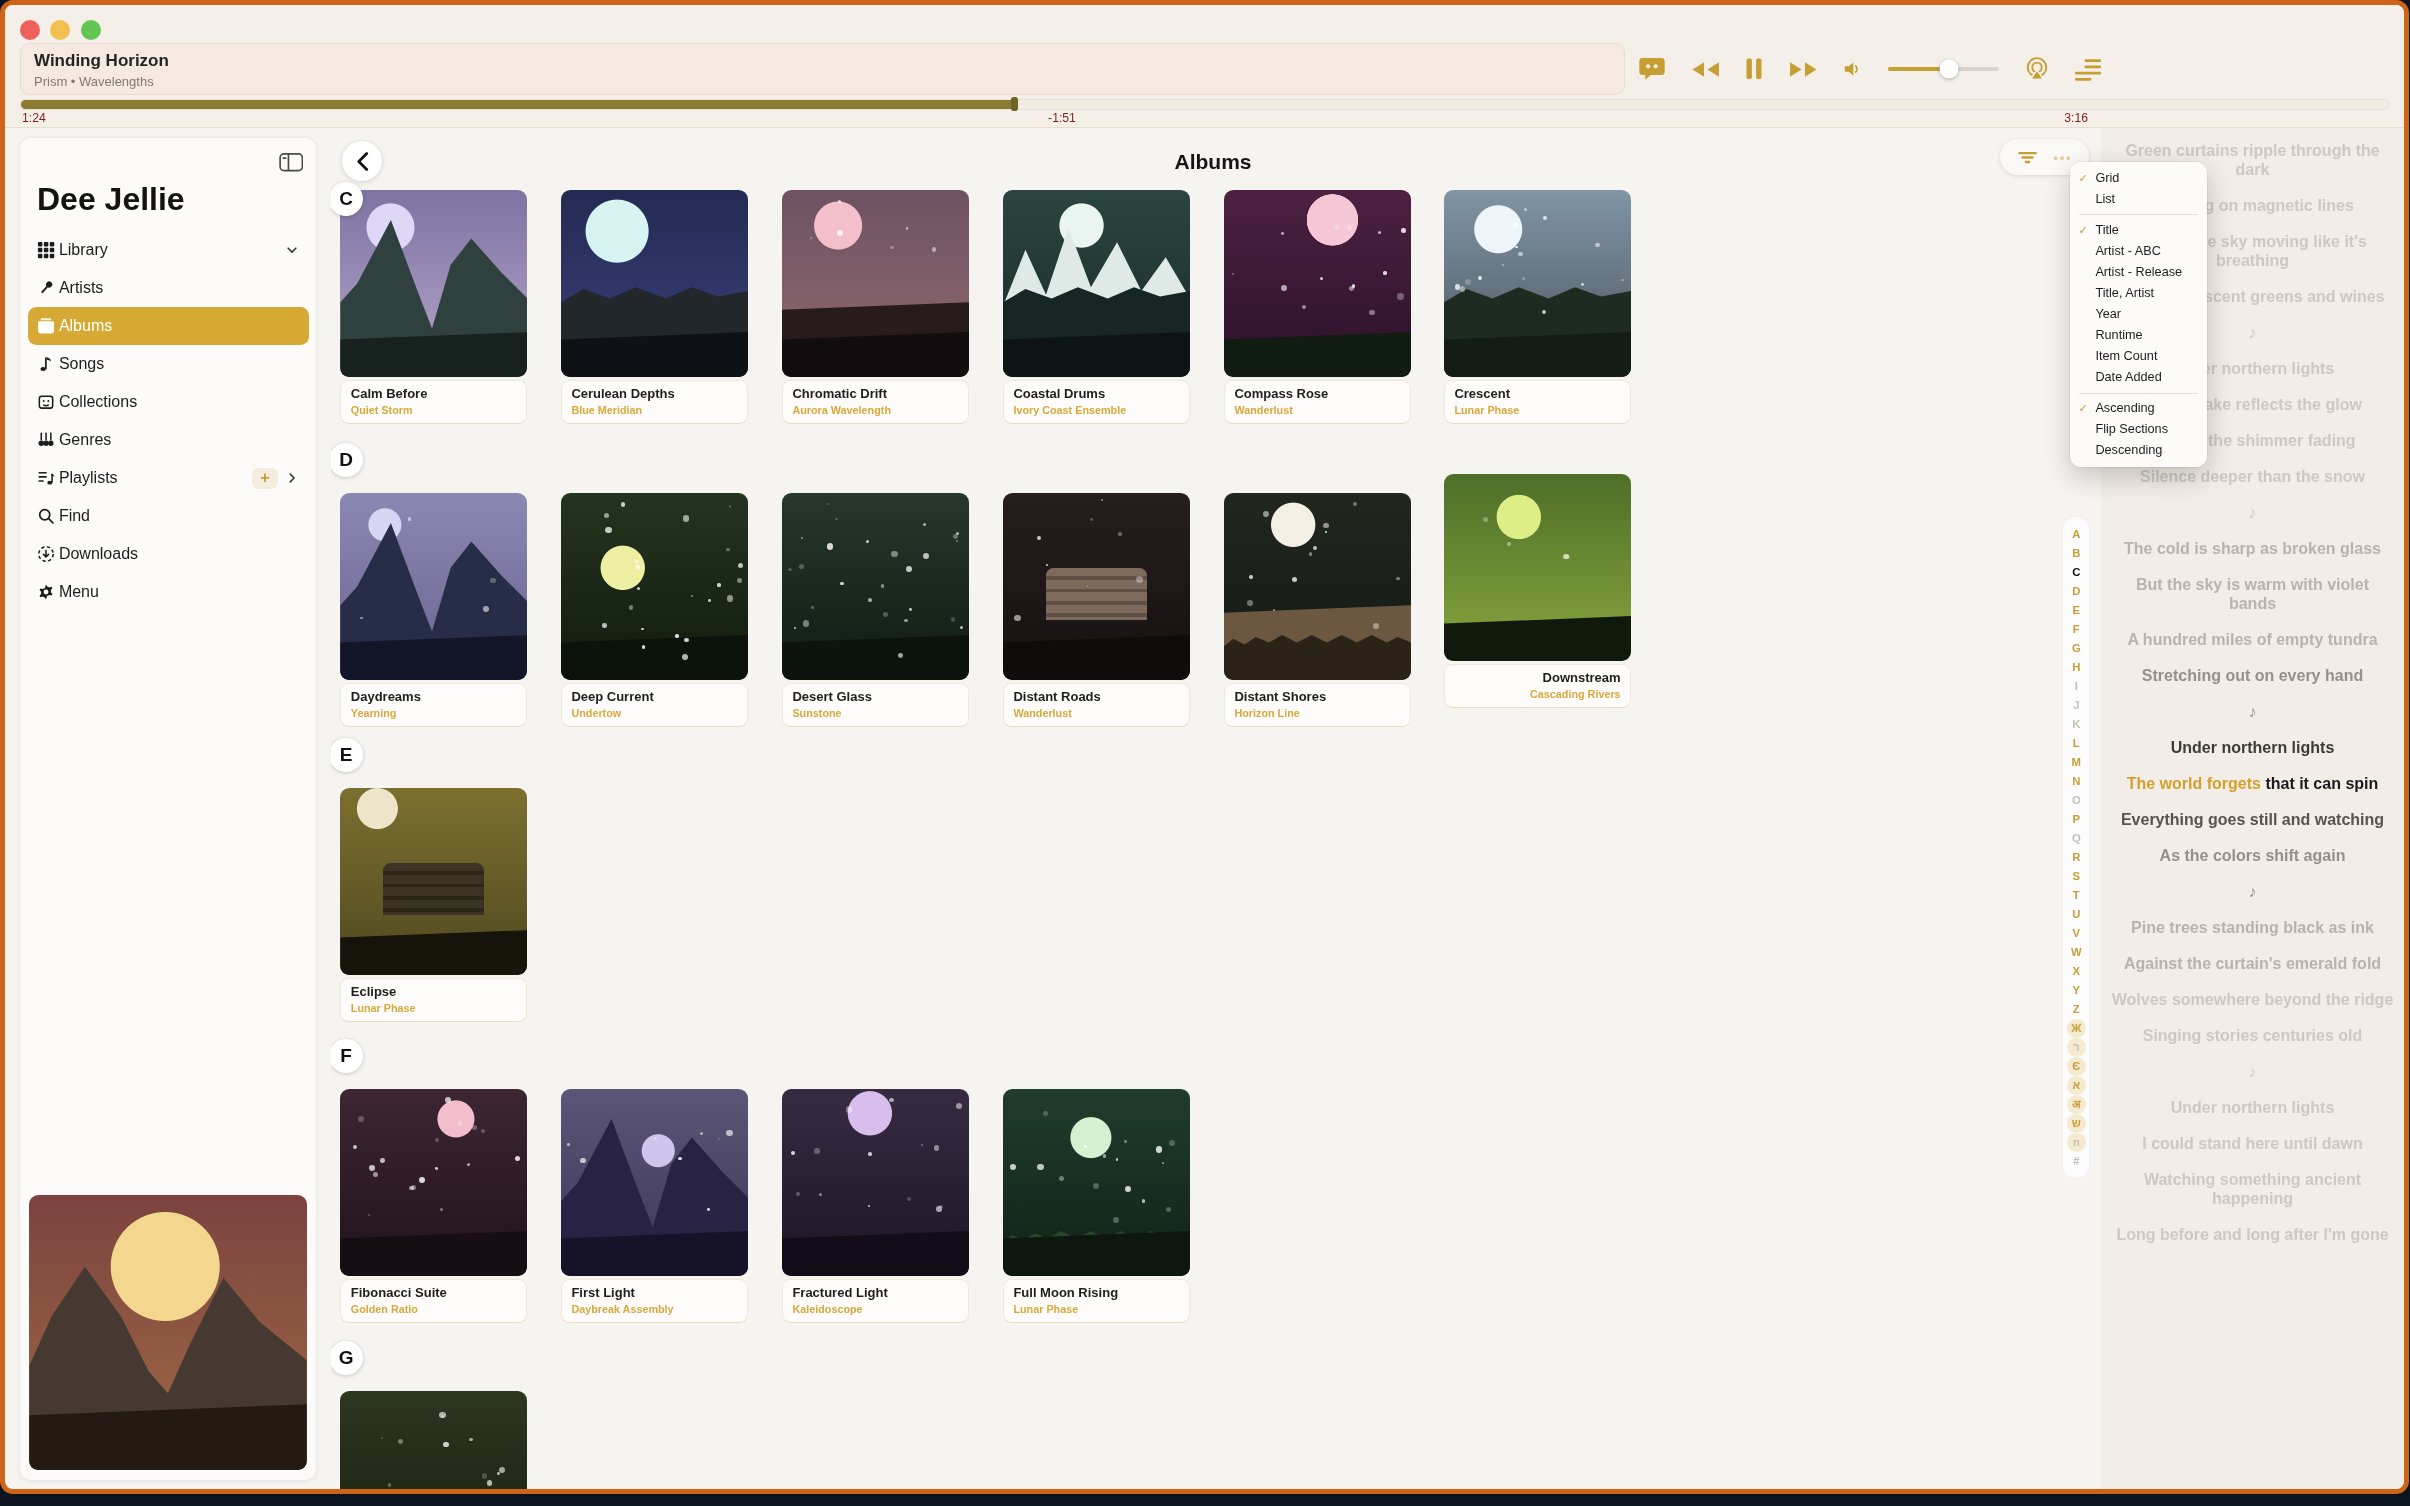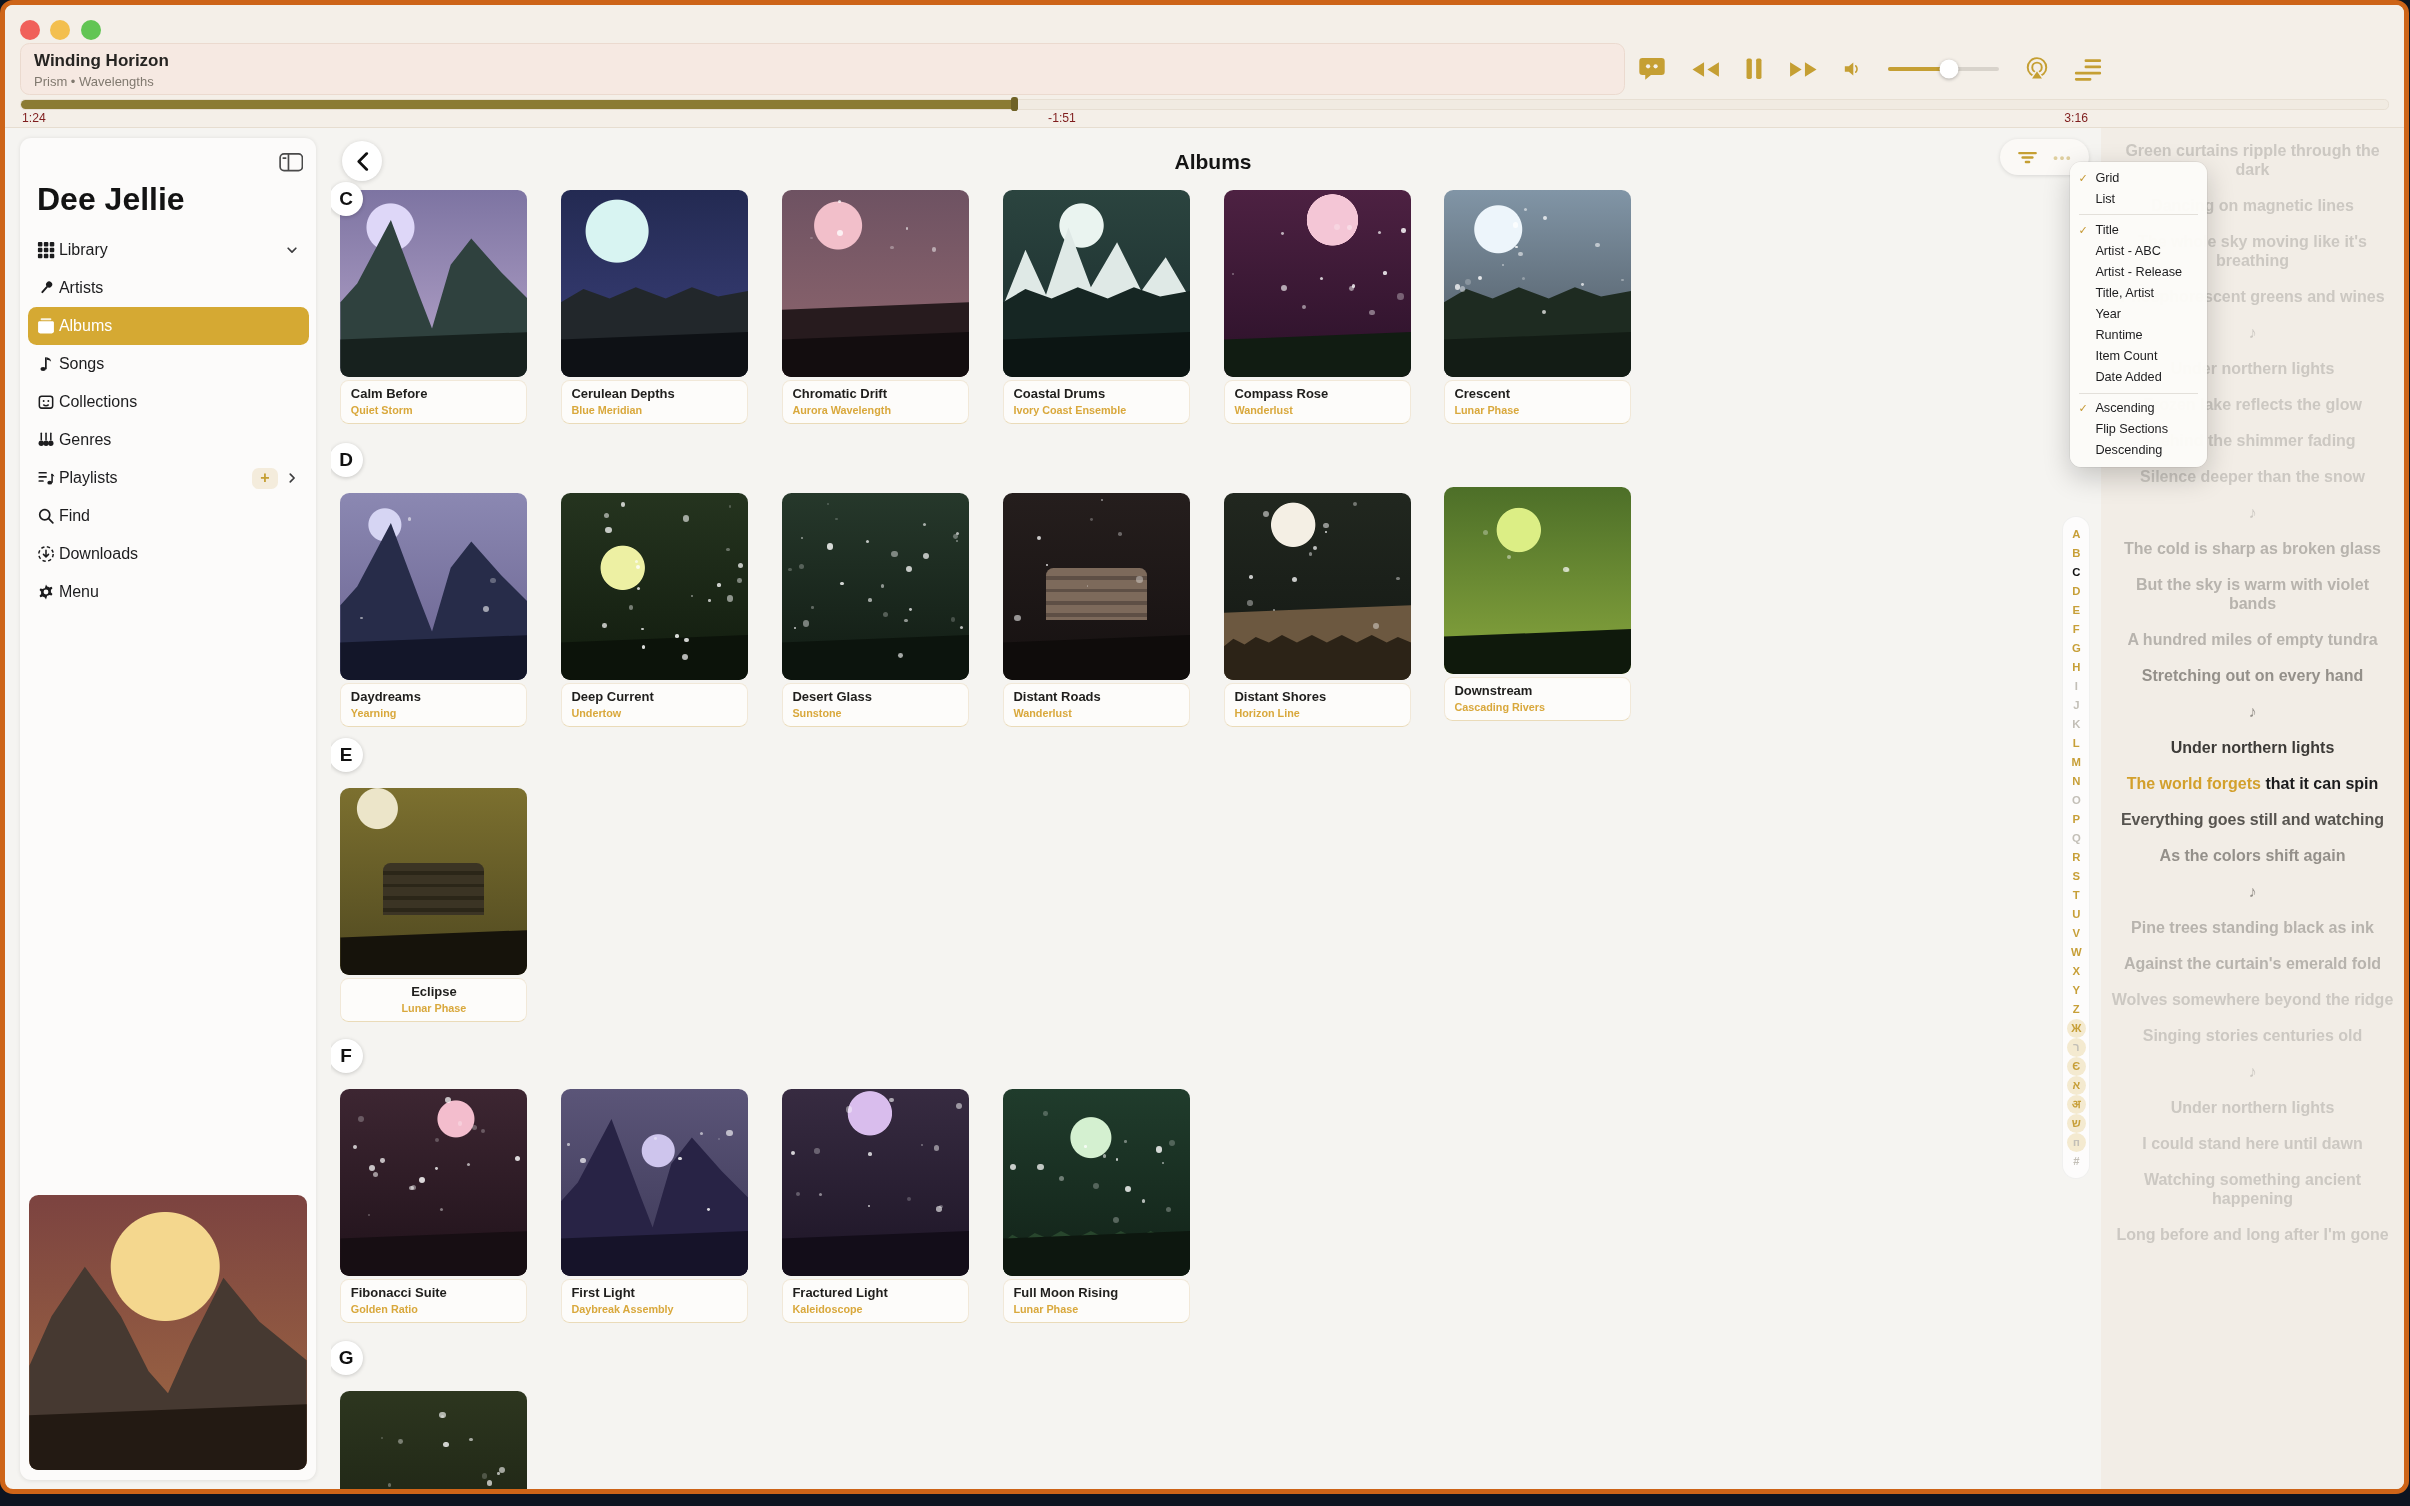--- a/index.html
+++ b/index.html
@@ -533,35 +533,35 @@
                 <div class="speck" style="left: 79.5895%; top: 69.6629%; width: 5.8px; height: 5.8px; opacity: 0.411345;"></div>
                 <div class="speck" style="left: 45.3475%; top: 31.5435%; width: 3.7px; height: 3.7px; opacity: 0.443522;"></div>
                 <div class="speck" style="left: 53.2044%; top: 15.8109%; width: 5.7px; height: 5.7px; opacity: 0.513147;"></div>
                 <div class="speck" style="left: 26.2341%; top: 61.922%; width: 2.4px; height: 2.4px; opacity: 0.539974;"></div>
               </div>
               <div class="label">
                 <div class="atitle">Distant Shores</div>
                 <div class="aartist">Horizon Line</div>
               </div>
             </div>
-            <div class="tile" style="left: 1113px; top: 359px;">
+            <div class="tile" style="left: 1113px; top: 346px; text-align: right;">
               <div class="art" style="background: radial-gradient(22.6px at 40% 23%, rgb(220, 238, 133) 0px, rgb(220, 238, 133) 21.7px, transparent 22.6px), linear-gradient(rgb(77, 111, 40), rgb(136, 166, 62));">
                 <div class="alayer" style="clip-path: polygon(0% 100%, 0% 80%, 100% 76%, 100% 100%); background: rgb(15, 25, 12);"></div>
                 <div class="speck" style="left: 65.3871%; top: 43.2753%; width: 4.2px; height: 4.2px; opacity: 0.228825;"></div>
                 <div class="speck" style="left: 21.0989%; top: 22.9954%; width: 5px; height: 5px; opacity: 0.311156;"></div>
                 <div class="speck" style="left: 63.6872%; top: 42.732%; width: 5.5px; height: 5.5px; opacity: 0.671676;"></div>
                 <div class="speck" style="left: 33.5595%; top: 36.164%; width: 4.4px; height: 4.4px; opacity: 0.435695;"></div>
               </div>
               <div class="label">
                 <div class="atitle">Downstream</div>
                 <div class="aartist">Cascading Rivers</div>
               </div>
             </div>
             <div class="badge" style="left: -1.9px; top: 610px;">E</div>
-            <div class="tile" style="left: 9.4px; top: 660px; text-align: center;">
+            <div class="tile" style="left: 9.4px; top: 660px;">
               <div class="art" style="background: radial-gradient(21px at 20% 11%, rgb(236, 229, 201) 0px, rgb(236, 229, 201) 20px, transparent 21px), linear-gradient(rgb(124, 112, 47), rgb(79, 72, 32));">
                 <div class="alayer" style="clip-path: polygon(0% 100%, 0% 80%, 100% 76%, 100% 100%); background: rgb(22, 19, 11);"></div>
                 <div class="mesa" style="left: 23%; width: 54%; top: 40%; height: 28%; background: repeating-linear-gradient(rgb(59, 52, 36) 0px, rgb(59, 52, 36) 8.5px, rgb(43, 38, 24) 8.5px, rgb(43, 38, 24) 12.2px);"></div>
               </div>
               <div class="label">
                 <div class="atitle">Eclipse</div>
                 <div class="aartist">Lunar Phase</div>
               </div>
             </div>
             <div class="badge" style="left: -1.9px; top: 911px;">F</div>

